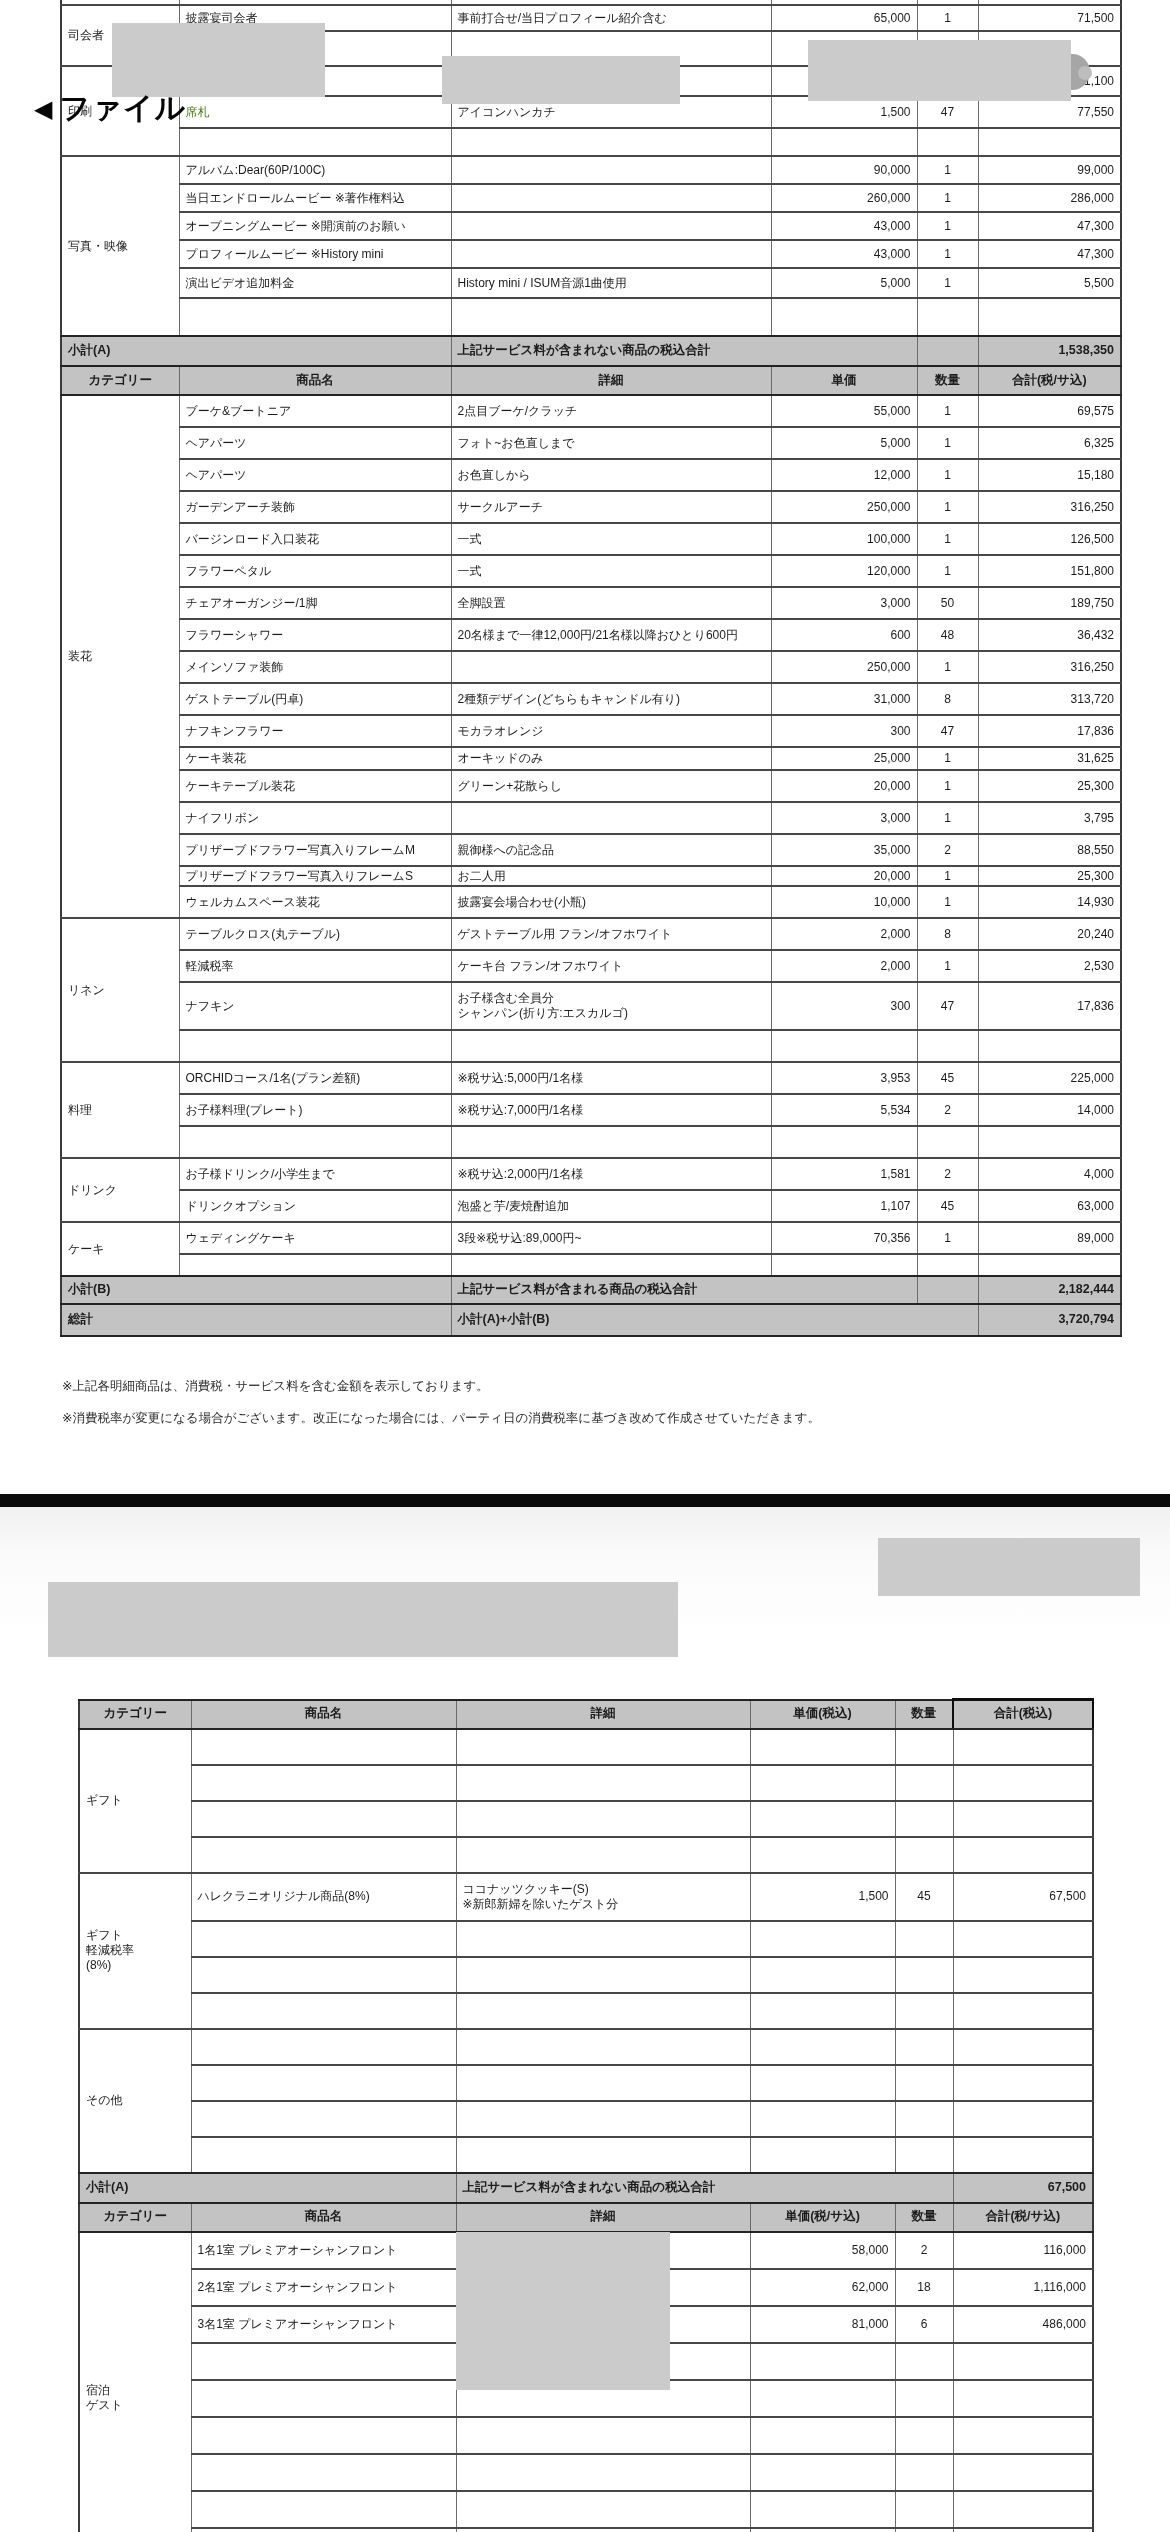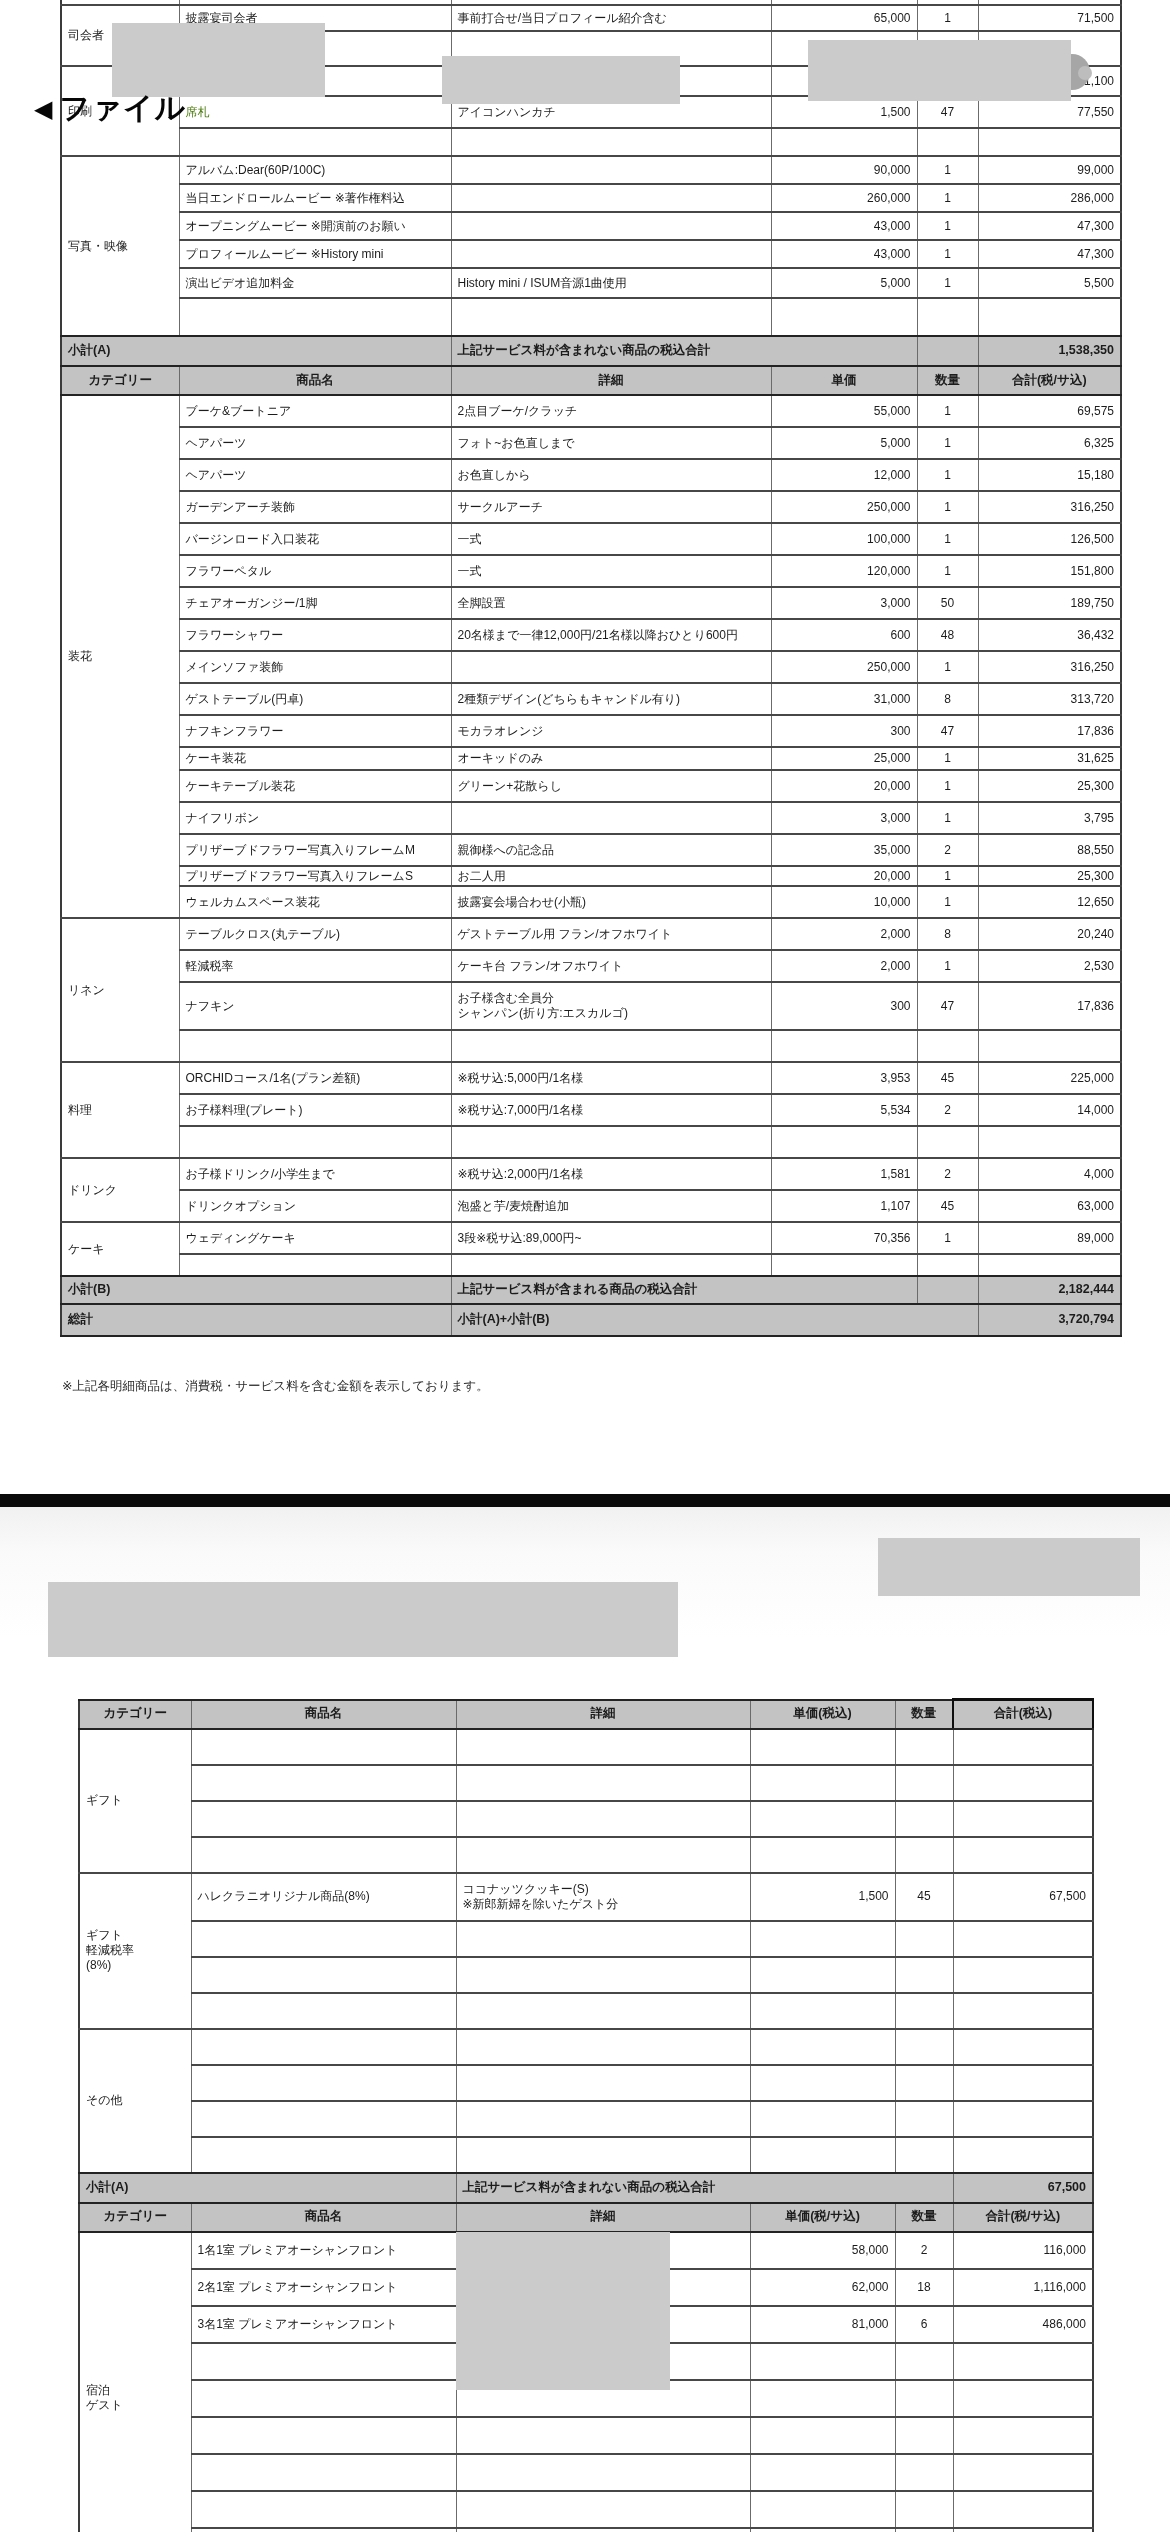--- a/index.html
+++ b/index.html
@@ -260,21 +260,21 @@
           <td class="c-det">お二人用</td>
           <td class="num">20,000</td>
           <td class="ctr">1</td>
           <td class="num">25,300</td>
         </tr>
         <tr style="height: 32px;">
           <td class="c-name">ウェルカムスペース装花</td>
           <td class="c-det">披露宴会場合わせ(小瓶)</td>
           <td class="num">10,000</td>
           <td class="ctr">1</td>
-          <td class="num">12,650</td>
+          <td class="num">14,930</td>
         </tr>
         <tr style="height: 32px;">
           <td class="cat" colspan="1" rowspan="4">リネン</td>
           <td class="c-name">テーブルクロス(丸テーブル)</td>
           <td class="c-det">ゲストテーブル用 フラン/オフホワイト</td>
           <td class="num">2,000</td>
           <td class="ctr">8</td>
           <td class="num">20,240</td>
         </tr>
         <tr style="height: 32px;">
@@ -359,20 +359,21 @@
         </tr>
         <tr class="sub" style="height: 32px;">
           <td colspan="2">総計</td>
           <td colspan="3">小計(A)+小計(B)</td>
           <td class="num">3,720,794</td>
         </tr>
       </tbody>
   </table>
 
   <div class="notes" style="top:1378px;">※上記各明細商品は、消費税・サービス料を含む金額を表示しております。</div>
+  <div class="notes" style="top:1410px;">※消費税率が変更になる場合がございます。改正になった場合には、パーティ日の消費税率に基づき改めて作成させていただきます。</div>
 
   <div class="redact" style="left:112px;top:23px;width:213px;height:74px;"></div>
   <div class="redact" style="left:442px;top:56px;width:238px;height:48px;"></div>
   <div class="knob" style="left:1054px;top:54px;width:36px;height:36px;background:#a6a6a6;"></div>
   <div class="knob" style="left:1078px;top:66px;width:14px;height:14px;background:#bdbdbd;"></div>
   <div class="redact" style="left:808px;top:40px;width:263px;height:61px;"></div>
 
   <div id="back-overlay">
     <span class="tri">◀</span>
     <span>ファイル</span>

